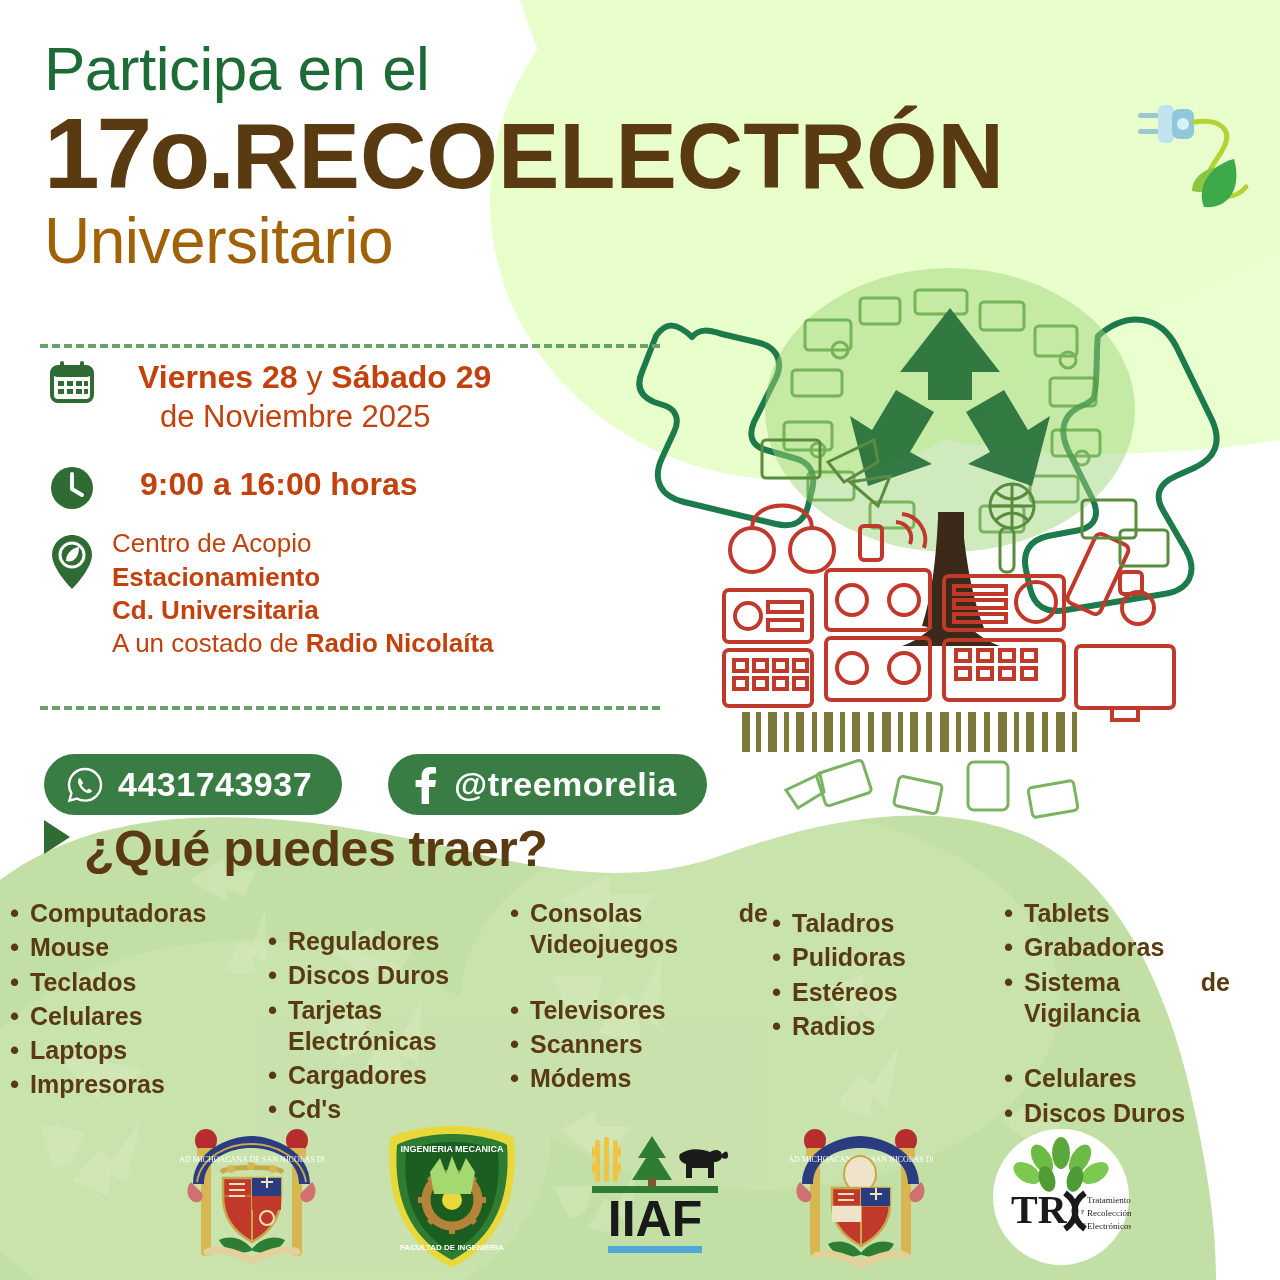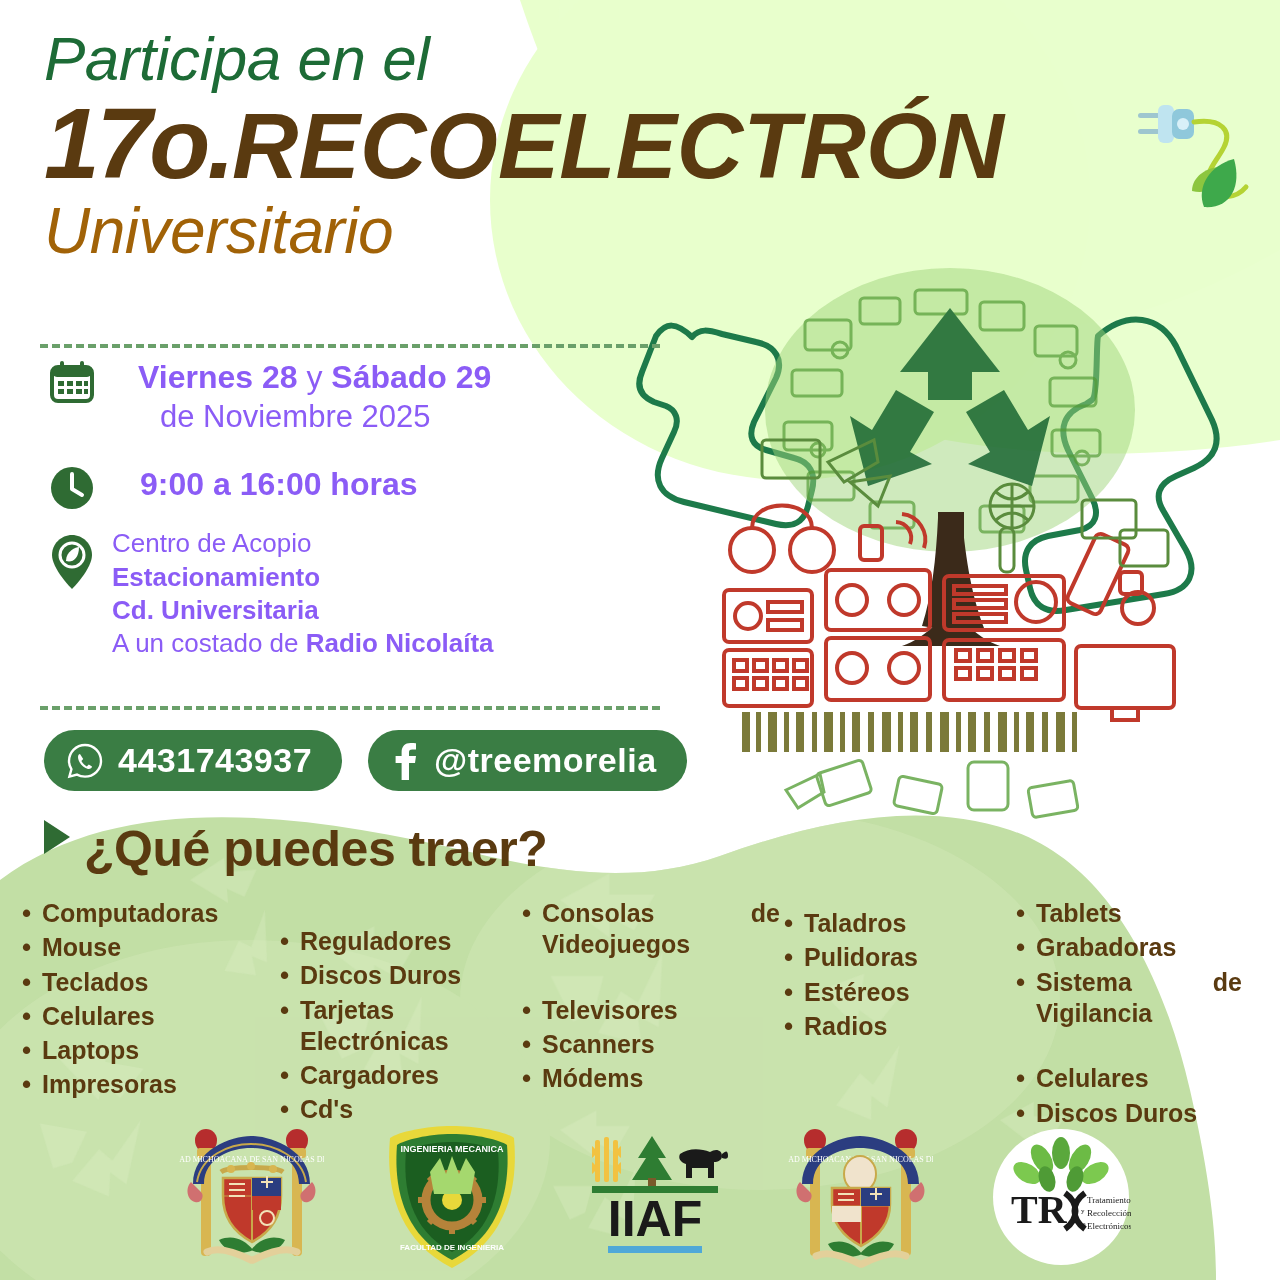--- a/index.html
+++ b/index.html
@@ -9,21 +9,21 @@
     background:#ffffff;
     position:relative;
     overflow:hidden;
   }
   .poster { position:absolute; inset:0; width:1280px; height:1280px; overflow:hidden; background:#ffffff; }
 
   
   .bg-layer { position:absolute; inset:0; width:100%; height:100%; }
 
   
-  .header { position:absolute; left:44px; top:28px; width:1190px; z-index:6;font-style:italic; }
+  .header { position:absolute; left:44px; top:38px; width:1190px; z-index:6; }
   .kicker {
     font-size:62px; line-height:1.0; color:#1d6b36; letter-spacing:-0.5px;
     font-weight:400;
   }
   .title-main {
     margin-top:2px;
     font-size:92px; line-height:1.02; color:#5a3a10; font-weight:700;
     letter-spacing:-1px; white-space:nowrap;
   }
   .title-main .num { font-size:100px; letter-spacing:-3px; }
@@ -38,52 +38,52 @@
     position:absolute; left:40px; width:620px; height:0;
     border-top:4px dashed #6aa06a; z-index:6;
   }
   .dash-top { top:344px; }
   .dash-bot { top:706px; }
 
   
   .info { position:absolute; left:44px; top:358px; width:640px; z-index:6; }
   .info-row { display:flex; align-items:flex-start; margin-bottom:16px; }
   .info-ico { width:56px; min-width:56px; display:flex; justify-content:center; padding-top:2px; }
-  .info-txt { color:#8b5cf6; }
+  .info-txt { color:#c2410c; }
 
   .date-l1 { font-size:32px; line-height:1.22; font-weight:400; padding-left:38px; }
   .date-l1 b { font-weight:700; }
   .date-l2 { font-size:31px; line-height:1.3; font-weight:400; padding-left:60px; }
   .hour { font-size:32px; font-weight:700; line-height:1.2; padding-left:40px; padding-top:12px; }
   .place { font-size:26px; line-height:1.28; font-weight:400; padding-left:12px; }
   .place b { font-weight:700; }
 
   
-  .pills { position:absolute; left:44px; top:730px; display:flex; gap:26px; z-index:7;justify-content:center; }
+  .pills { position:absolute; left:44px; top:754px; display:flex; gap:46px; z-index:7;justify-content:center; }
   .pill {
     display:flex; align-items:center; gap:14px;
     background:#3a7d44; border-radius:40px;
     padding:11px 30px 11px 22px; color:#ffffff;
     font-size:34px; font-weight:700; letter-spacing:0.5px;
   }
   .pill .glyph { display:flex; align-items:center; justify-content:center; }
 
   
   .qsec { position:absolute; left:0; top:820px; width:1280px; z-index:6; }
   .qhead {
     display:flex; align-items:flex-start; gap:14px;
     padding-left:44px; color:#5a3a10;
     font-size:50px; font-weight:700; letter-spacing:-0.5px;
   }
   .tri {
     width:0;height:0;border-left:26px solid #2f6b33;
     border-top:17px solid transparent;border-bottom:17px solid transparent;
   }
   .cols {
-    display:flex; margin-top:20px; padding:0 12px 0 18px; gap:0px;
+    display:flex; margin-top:20px; padding:0 12px 0 6px; gap:0px;
   }
   .col { color:#5a3a10; }
   .col ul { list-style:none; }
   .col li {
     position:relative; padding-left:24px; margin-bottom:3px;
     font-size:25px; font-weight:700; line-height:1.25;
   }
   .col li::before {
     content:"•"; position:absolute; left:4px; top:-1px; font-size:26px;
   }

